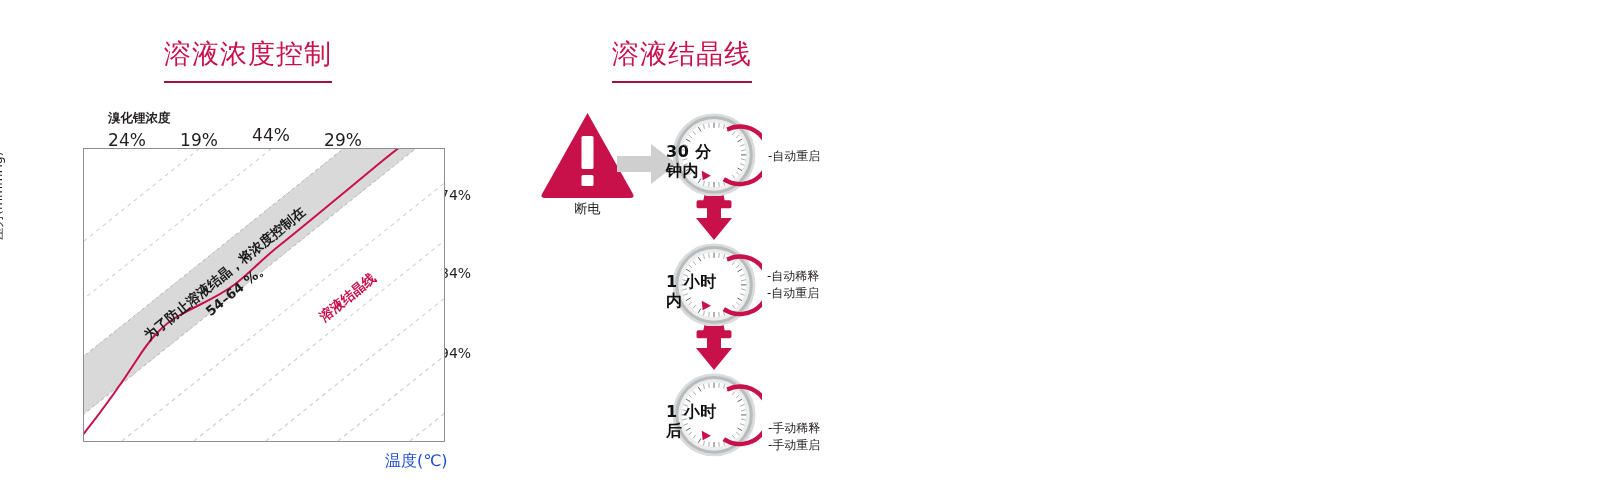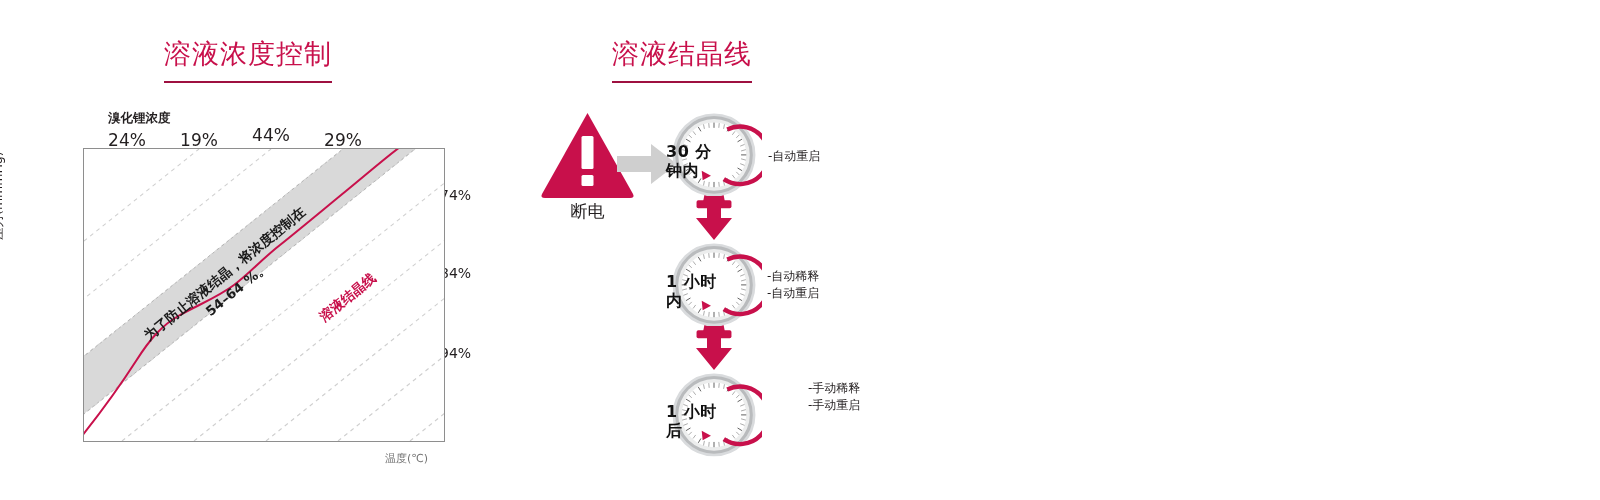--- a/index.html
+++ b/index.html
@@ -35,38 +35,38 @@
     transform:translateX(-50%);
   }
   .tick-right{
     position:absolute;font-size:14px;color:#231f20;white-space:nowrap;
   }
   #ylabel{
     position:absolute;left:-10px;top:240px;font-size:12.5px;color:#231f20;
     white-space:nowrap;transform:rotate(-90deg);transform-origin:left top;
   }
   #xlabel{
-    position:absolute;left:385px;top:451px;font-size:11px;color:#737373;white-space:nowrap;
+    position:absolute;left:385px;top:451px;font-size:16px;color:#1d4ed8;white-space:nowrap;
   }
   .band-text{
     position:absolute;font-size:13.5px;font-weight:bold;color:#1a1a1a;
     white-space:nowrap;line-height:1.45;text-align:center;
     transform-origin:left top;
   }
   #cryst-label{
     position:absolute;font-size:13.5px;font-weight:bold;color:#c8104b;
     white-space:nowrap;transform-origin:left top;
   }
 
   
   #flow-panel{left:500px;top:0;width:500px;height:500px;}
   #warn-tri{position:absolute;left:40px;top:110px;width:95px;height:88px;}
   #warn-label{
     position:absolute;left:40px;top:200px;width:95px;text-align:center;
-    font-size:17px;color:#231f20;
+    font-size:13px;color:#231f20;
   }
   #gray-arrow{position:absolute;left:117px;top:140px;width:60px;height:48px;}
 
   .clock{position:absolute;width:96px;height:110px;}
   .clock-face{position:absolute;left:0;top:0;width:96px;height:96px;}
   .clock-text{
     position:absolute;left:0;top:0;width:96px;height:96px;
     display:flex;flex-direction:column;align-items:flex-start;justify-content:center;
     font-size:16px;font-weight:bold;color:#111;line-height:1.2;
     pointer-events:none;letter-spacing:0.5px;
@@ -330,17 +330,17 @@
           <line x1="42" y1="11.6" x2="42.5" y2="17"></line>
       </g>
       <path d="M 37 79 A 33 33 0 1 1 33 22" fill="none" stroke="#c8104b" stroke-width="5" stroke-linecap="butt" transform="rotate(188 48 48)"></path>
       <polygon points="0,0 -9,-6 -9,6" fill="#c8104b" transform="translate(35,77) rotate(118)"></polygon>
     </svg>
     <div class="clock-text">
       <span>1 小时</span>
       <span>后</span>
     </div>
   </div>
-  <div class="clock-notes" style="left:268px;top:380px;margin-left:40px;">
+  <div class="clock-notes" style="left:268px;top:420px;">
     <div>-手动稀释</div>
     <div>-手动重启</div>
   </div>
 </div>
 
 </body></html>

